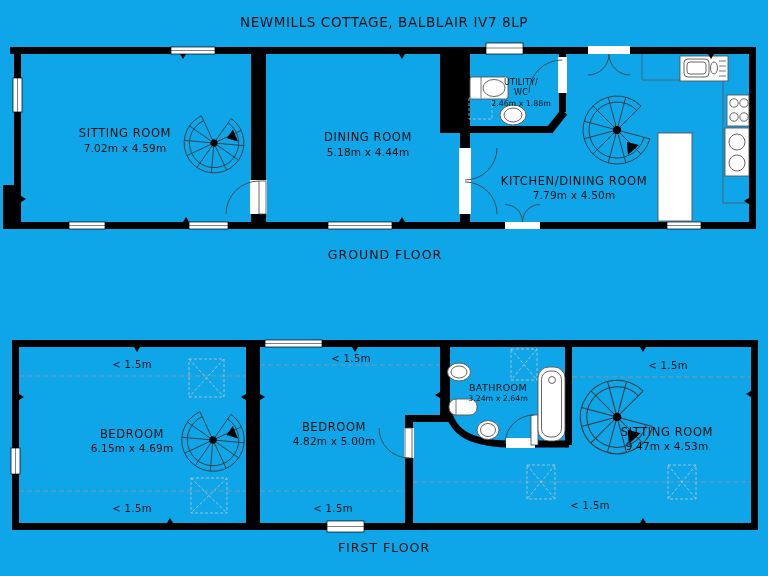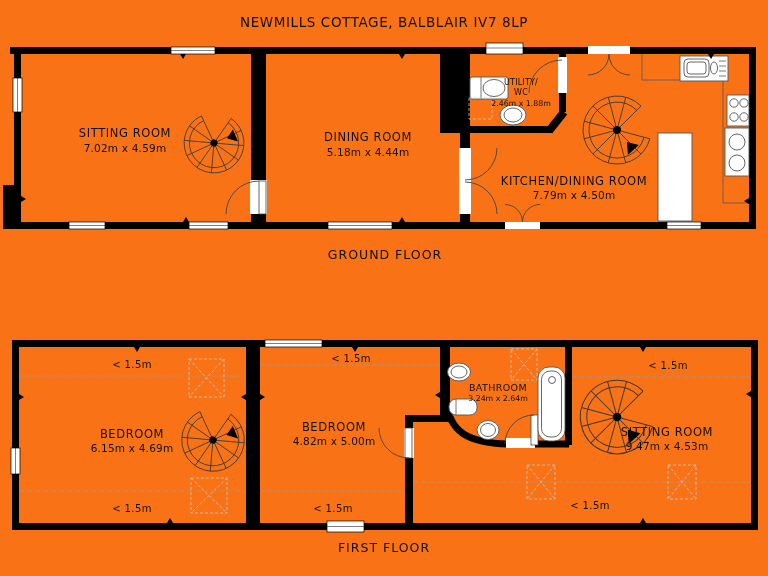--- a/index.html
+++ b/index.html
@@ -1,16 +1,16 @@
 <!DOCTYPE html>
 <html><head>
 <meta charset="utf-8">
 <style>
   html,body{margin:0;padding:0;background:#ffffff;}
-  .page{position:relative;width:768px;height:576px;background:#f97316;overflow:hidden;
+  .page{position:relative;width:768px;height:576px;background:#0ea5e9;overflow:hidden;
         font-family:"DejaVu Sans","Liberation Sans",sans-serif;}
   svg text{fill:#111111;font-family:"DejaVu Sans","Liberation Sans",sans-serif;}
   .room-name{font-size:11.5px;letter-spacing:0.6px;}
   .room-dims{font-size:10.5px;letter-spacing:0.2px;}
   .small-name{font-size:8px;letter-spacing:0.2px;}
   .small-dims{font-size:7.8px;}
   .bath-name{font-size:9.5px;letter-spacing:0.4px;}
   .floor-label{font-size:12.5px;letter-spacing:1px;}
   .title-label{font-size:13.5px;letter-spacing:0.6px;}
   .height-label{font-size:10px;letter-spacing:0.4px;}

